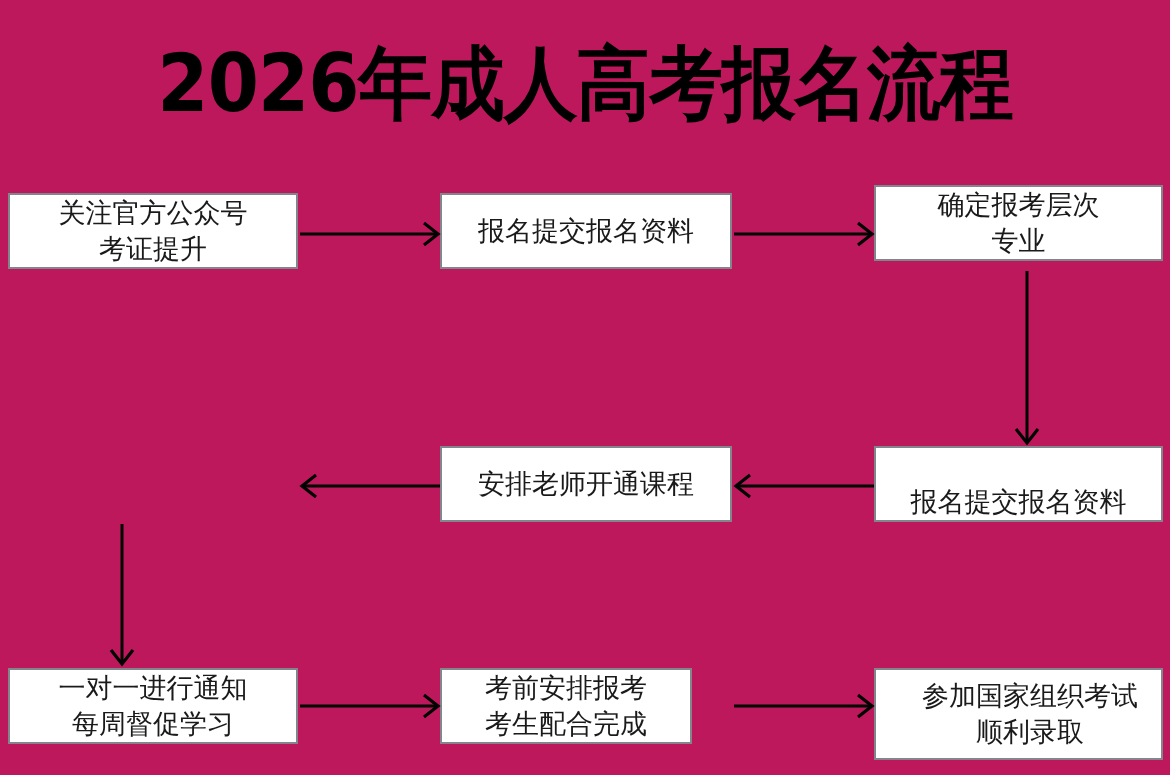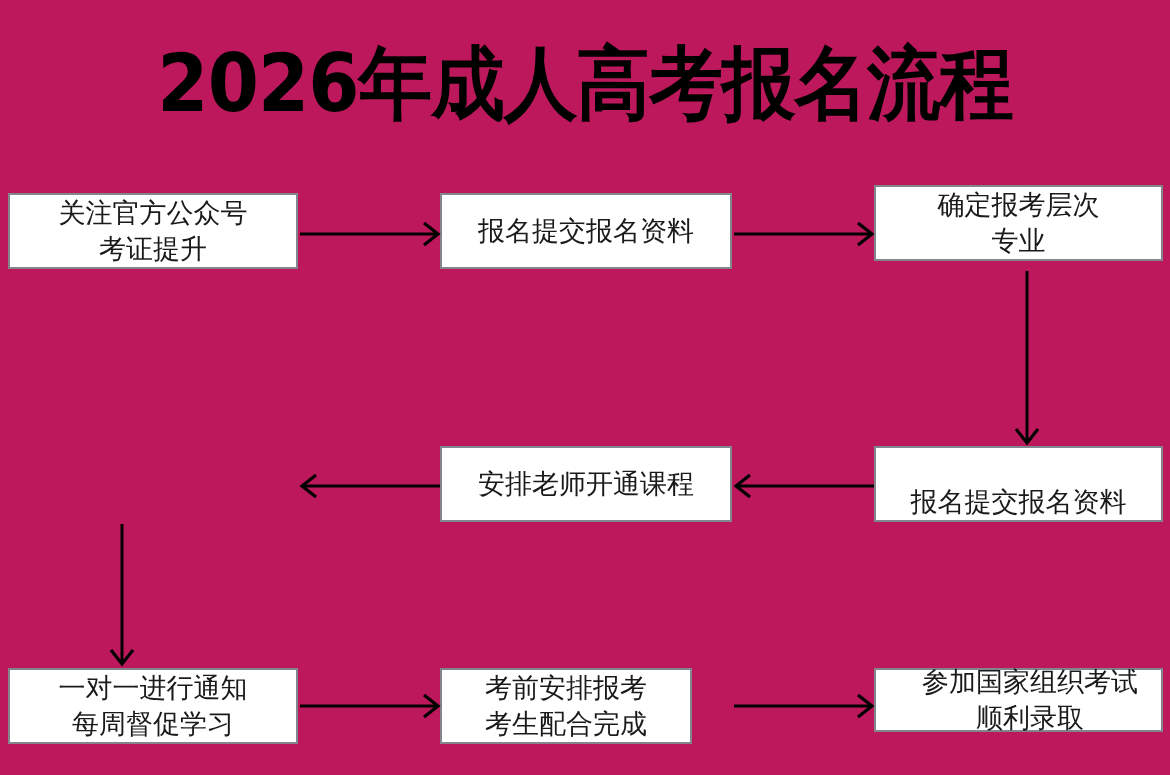--- a/index.html
+++ b/index.html
@@ -64,21 +64,21 @@
   #node-1 { left: 8px;   top: 193px; width: 290px; height: 76px; text-align: center; }
   #node-2 { left: 440px; top: 193px; width: 292px; height: 76px; }
   #node-3 { left: 874px; top: 185px; width: 289px; height: 76px; }
   
   #node-4 { left: 3px;   top: 446px; width: 295px; height: 76px; }
   #node-5 { left: 440px; top: 446px; width: 292px; height: 76px; text-align: right; }
   #node-6 { left: 874px; top: 446px; width: 289px; height: 76px; justify-content: flex-end; }
   
   #node-7 { left: 8px;   top: 668px; width: 290px; height: 76px; }
   #node-8 { left: 440px; top: 668px; width: 252px; height: 76px; }
-  #node-9 { left: 874px; top: 668px; width: 289px; height: 64px; padding-left: 23px; }
+  #node-9 { left: 874px; top: 668px; width: 289px; height: 92px; padding-left: 23px; }
 
   
   .conn {
     position: absolute;
     overflow: visible;
   }
   .conn line, .conn polyline {
     stroke: #000000;
     stroke-width: 3;
     fill: none;

